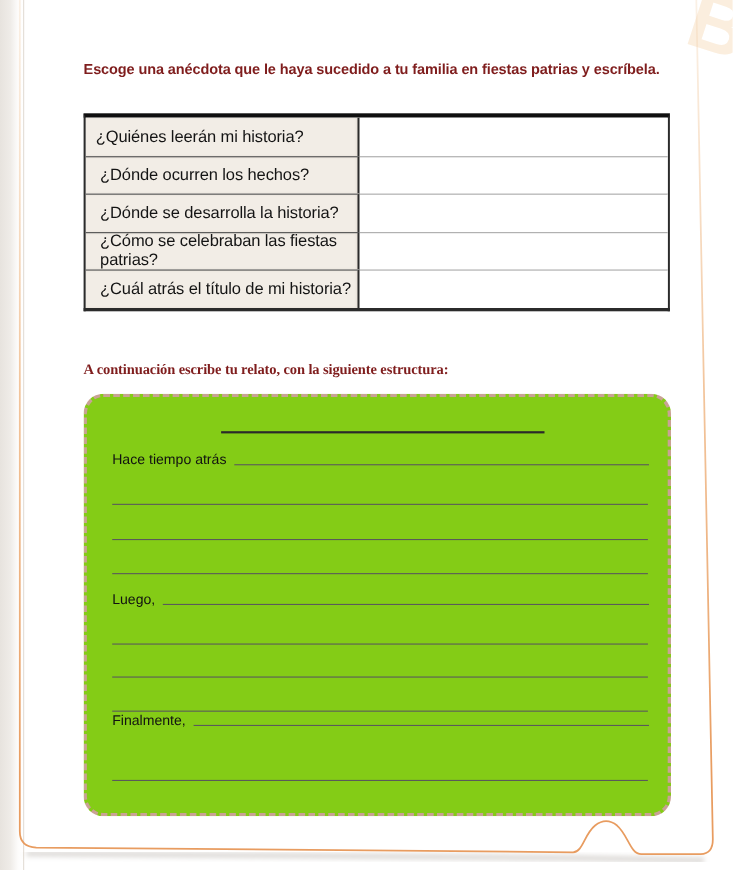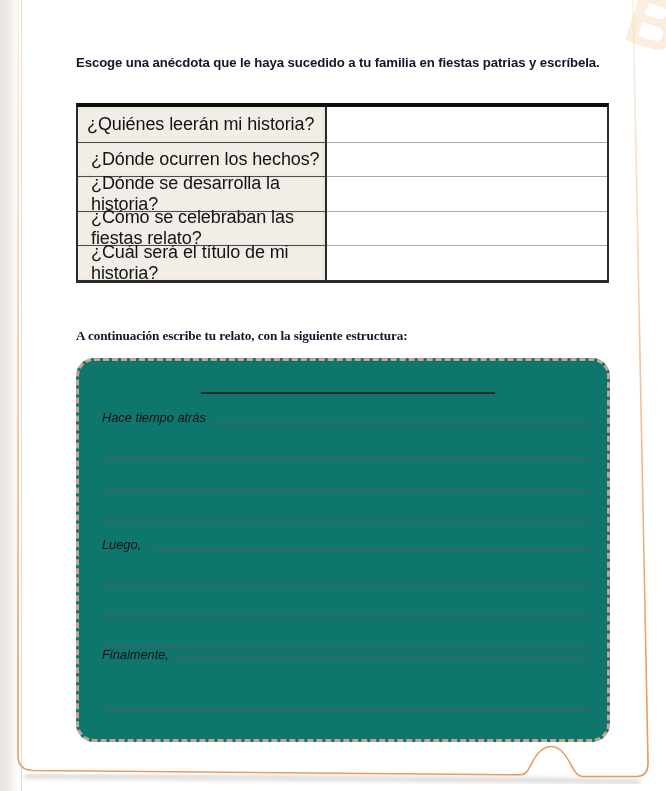--- a/index.html
+++ b/index.html
@@ -20,45 +20,45 @@
   
   .corner-letter {
     position:absolute; right:-14px; top:-20px;
     font-size:74px; font-weight:bold; color:#fbeede;
     transform:rotate(18deg);
     user-select:none;
   }
   
   .heading {
     position:absolute; left:76px; width:540px;
-    color:#0f172a; font-weight:bold; font-size:13.2px; letter-spacing:-0.1px;
+    color:#7f1d1d; font-weight:bold; font-size:13.2px; letter-spacing:-0.1px;
   }
   .heading-1 { top:55px; }
   .heading-2 { top:328px;font-family:Liberation Serif, serif; }
   
   .ptable {
     position:absolute; left:76px; top:103px; width:533px;
     border-left:2px solid #2b2b2b; border-right:2px solid #2b2b2b;
     border-top:4px solid #0f0f0f; border-bottom:3px solid #2b2b2b;
     background:#ffffff;
   }
   .prow { display:flex; height:34.5px; }
   .pq {
     width:249px; background:#f2ede6; border-right:2px solid #2b2b2b;
     display:flex; align-items:center; padding-left:9px;
-    font-size:18px; color:#141414; letter-spacing:-0.1px;
+    font-size:15px; color:#141414; letter-spacing:-0.1px;
     box-shadow:inset -1px 0 2px rgba(120,100,80,0.12);
   }
   .pa { flex:1; background:#ffffff; }
   .prow + .prow .pq { border-top:1px solid #4d4d4d;padding-left:13px; }
   .prow + .prow .pa { border-top:1px solid #a9a9a9; }
   
   .wbox {
     position:absolute; left:76px; top:358px; width:534px; height:384px;
-    border:3px dashed #c9a294; border-radius:18px; background:#0f766e;font-style:italic;
+    border:3px dashed #c9a294; border-radius:18px; background:#84cc16;
   }
   .title-line {
     position:absolute; top:31px; left:122px; width:294px; height:0;
     border-bottom:2px solid #2a2a2a;
   }
   .labeled-row {
     position:absolute; left:23px; right:17px; height:17px;
     display:flex; align-items:flex-end; gap:7px;
   }
   .labeled-row .wlabel {
@@ -96,25 +96,25 @@
   </div>
   <div class="prow">
     <div class="pq">¿Dónde ocurren los hechos?</div>
     <div class="pa"></div>
   </div>
   <div class="prow">
     <div class="pq">¿Dónde se desarrolla la historia?</div>
     <div class="pa"></div>
   </div>
   <div class="prow">
-    <div class="pq">¿Cómo se celebraban las fiestas relato?</div>
+    <div class="pq">¿Cómo se celebraban las fiestas patrias?</div>
     <div class="pa"></div>
   </div>
   <div class="prow">
-    <div class="pq">¿Cuál será el título de mi historia?</div>
+    <div class="pq">¿Cuál atrás el título de mi historia?</div>
     <div class="pa"></div>
   </div>
 </div>
 
 <div class="heading heading-2">A continuación escribe tu relato, con la siguiente estructura:</div>
 
 <div class="wbox">
   <div class="title-line"></div>
 
   <div class="labeled-row row-1">

